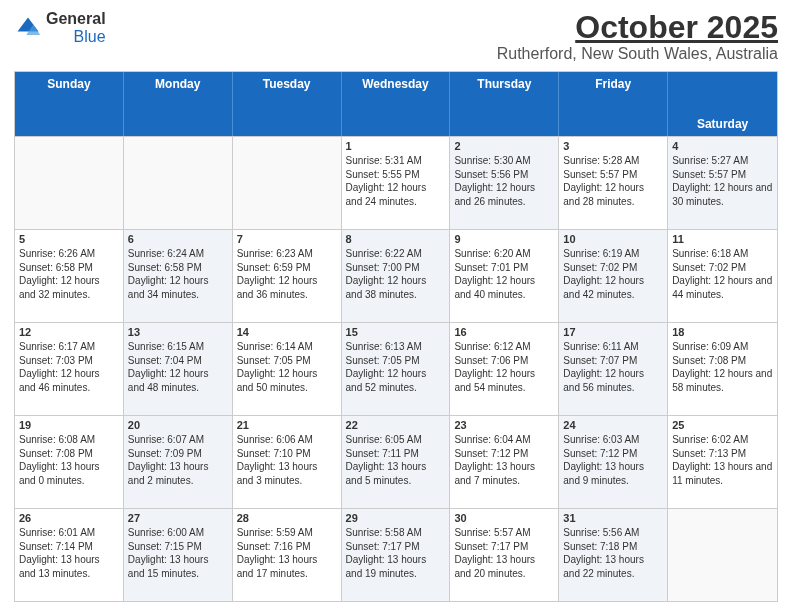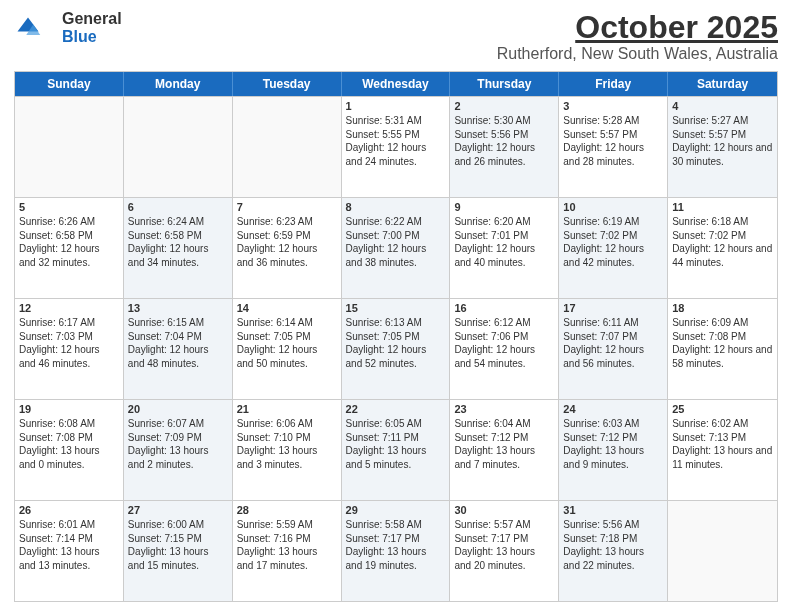--- a/index.html
+++ b/index.html
@@ -19,35 +19,36 @@
     }
     .top-section {
       display: flex;
       justify-content: space-between;
       align-items: flex-start;
       margin-bottom: 8px;
     }
     .logo {
       display: flex;
       align-items: center;
-      gap: 20px;
+      gap: 4px;
+      text-align: right;
     }
     .logo-text {
       display: flex;
       flex-direction: column;
       line-height: 1.1;
     }
     .logo-general {
       font-size: 16px;
       font-weight: bold;
       color: #333;
     }
     .logo-blue {
       font-size: 16px;
-      font-weight: bold;
+      font-weight: normal;
       color: #1a6bbf;
     }
     .logo-icon {
       width: 28px;
       height: 28px;
     }
     .header-right {
       text-align: right;
     }
     .month-title {
@@ -73,21 +74,21 @@
       background: #1a6bbf;
     }
     .cal-header-cell {
       color: #fff;
       font-size: 12px;
       font-weight: bold;
       text-align: center;
       padding: 5px 6px;
       border-right: 1px solid #4a8fd4;
     }
-    .cal-header-cell:last-child { border-right: none; }
+    .cal-header-cell:last-child { border-right: none; margin-top: 40px; }
     .cal-body {
       flex: 1;
       display: flex;
       flex-direction: column;
     }
     .cal-row {
       flex: 1;
       display: grid;
       grid-template-columns: repeat(7, 1fr);
       border-top: 1px solid #ccc;

